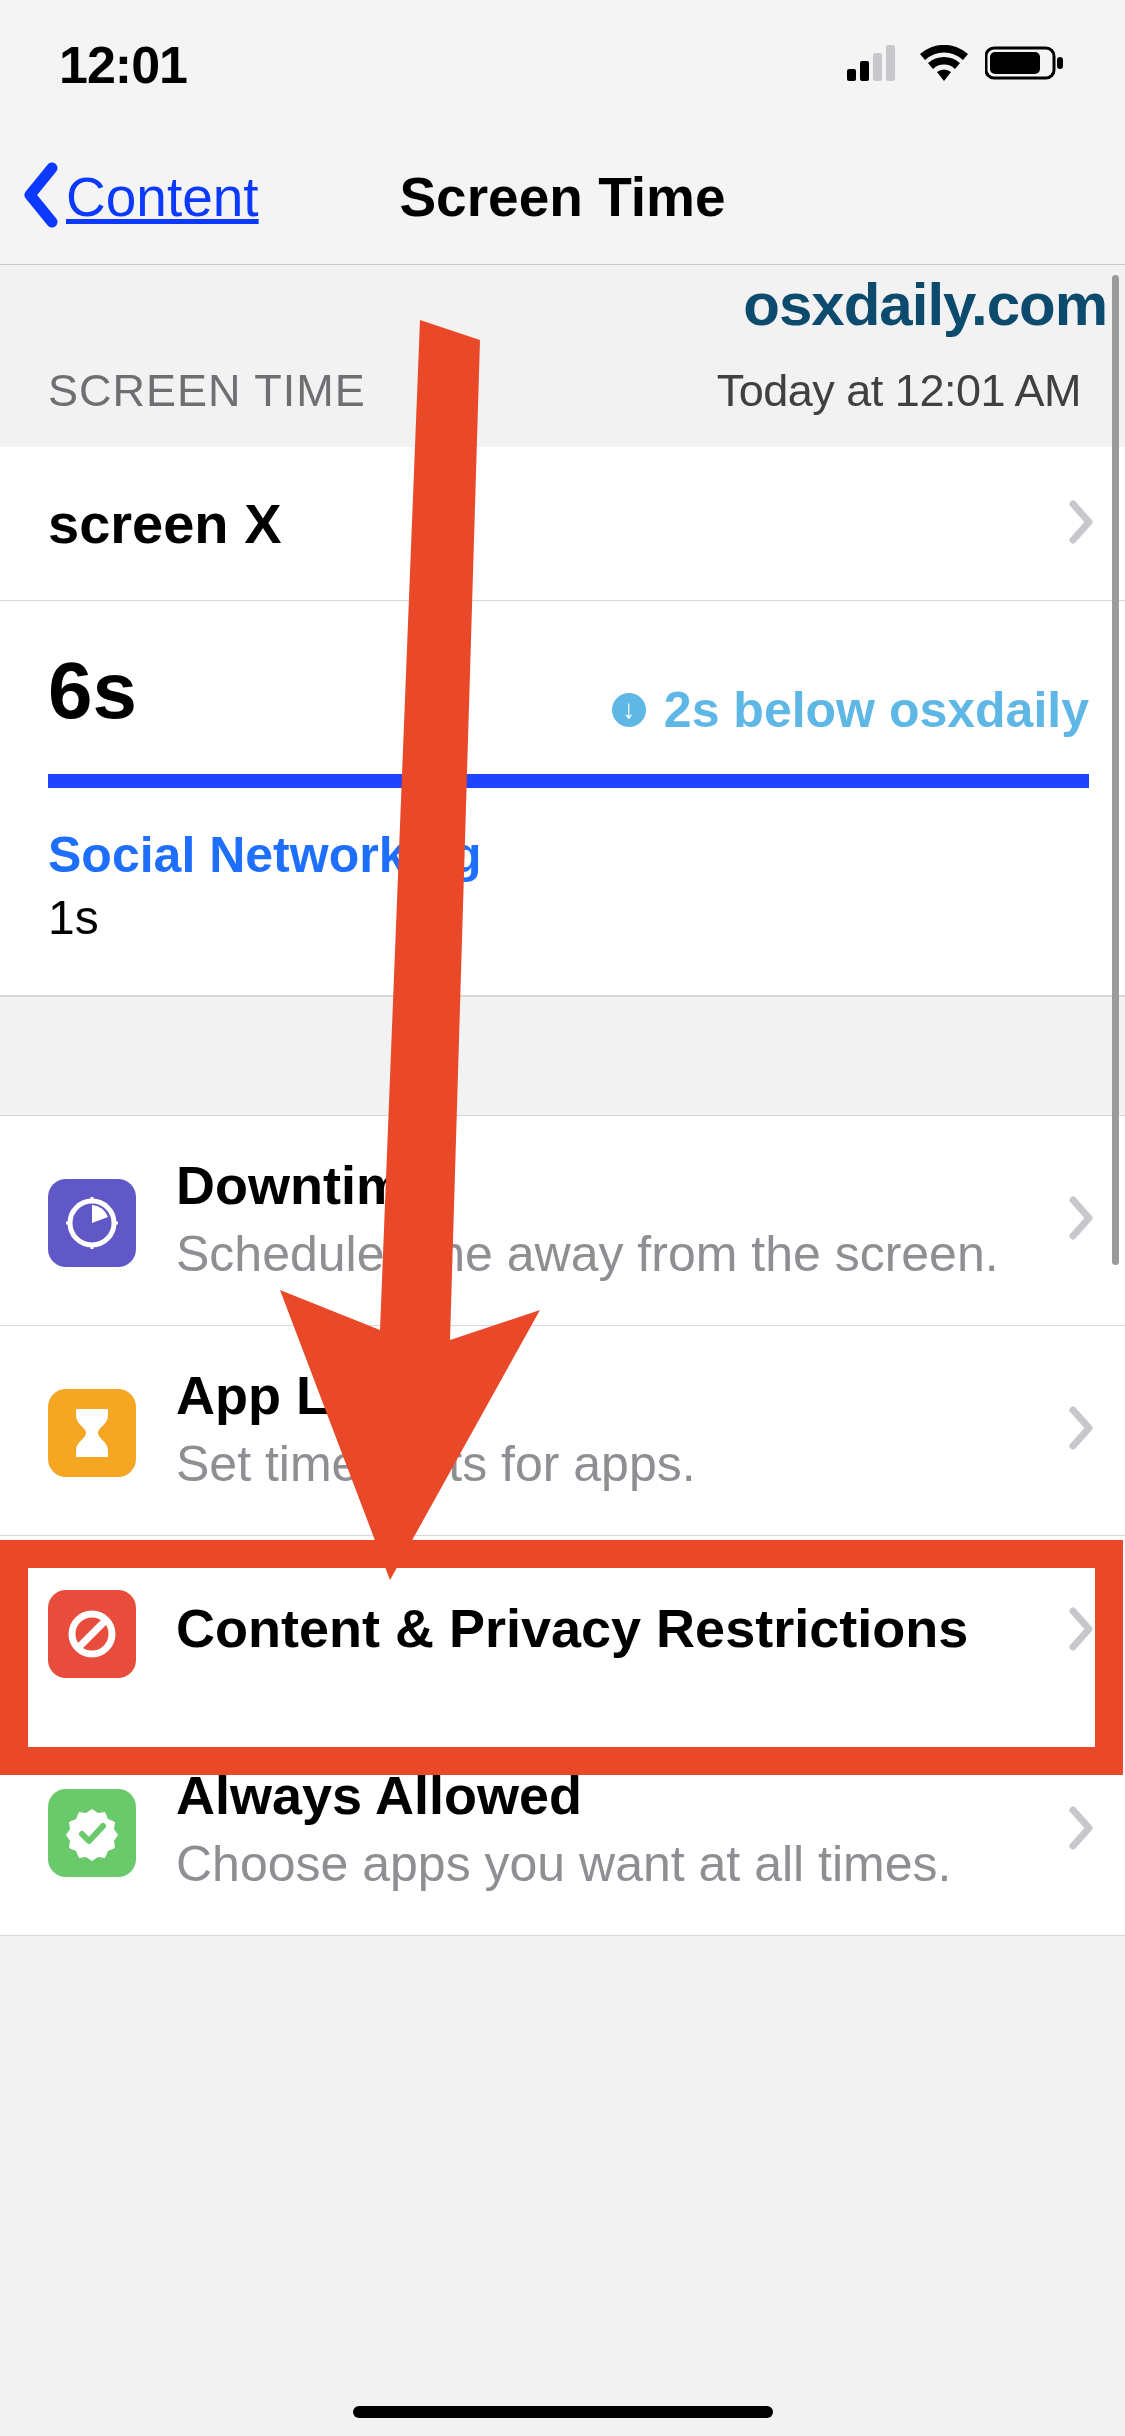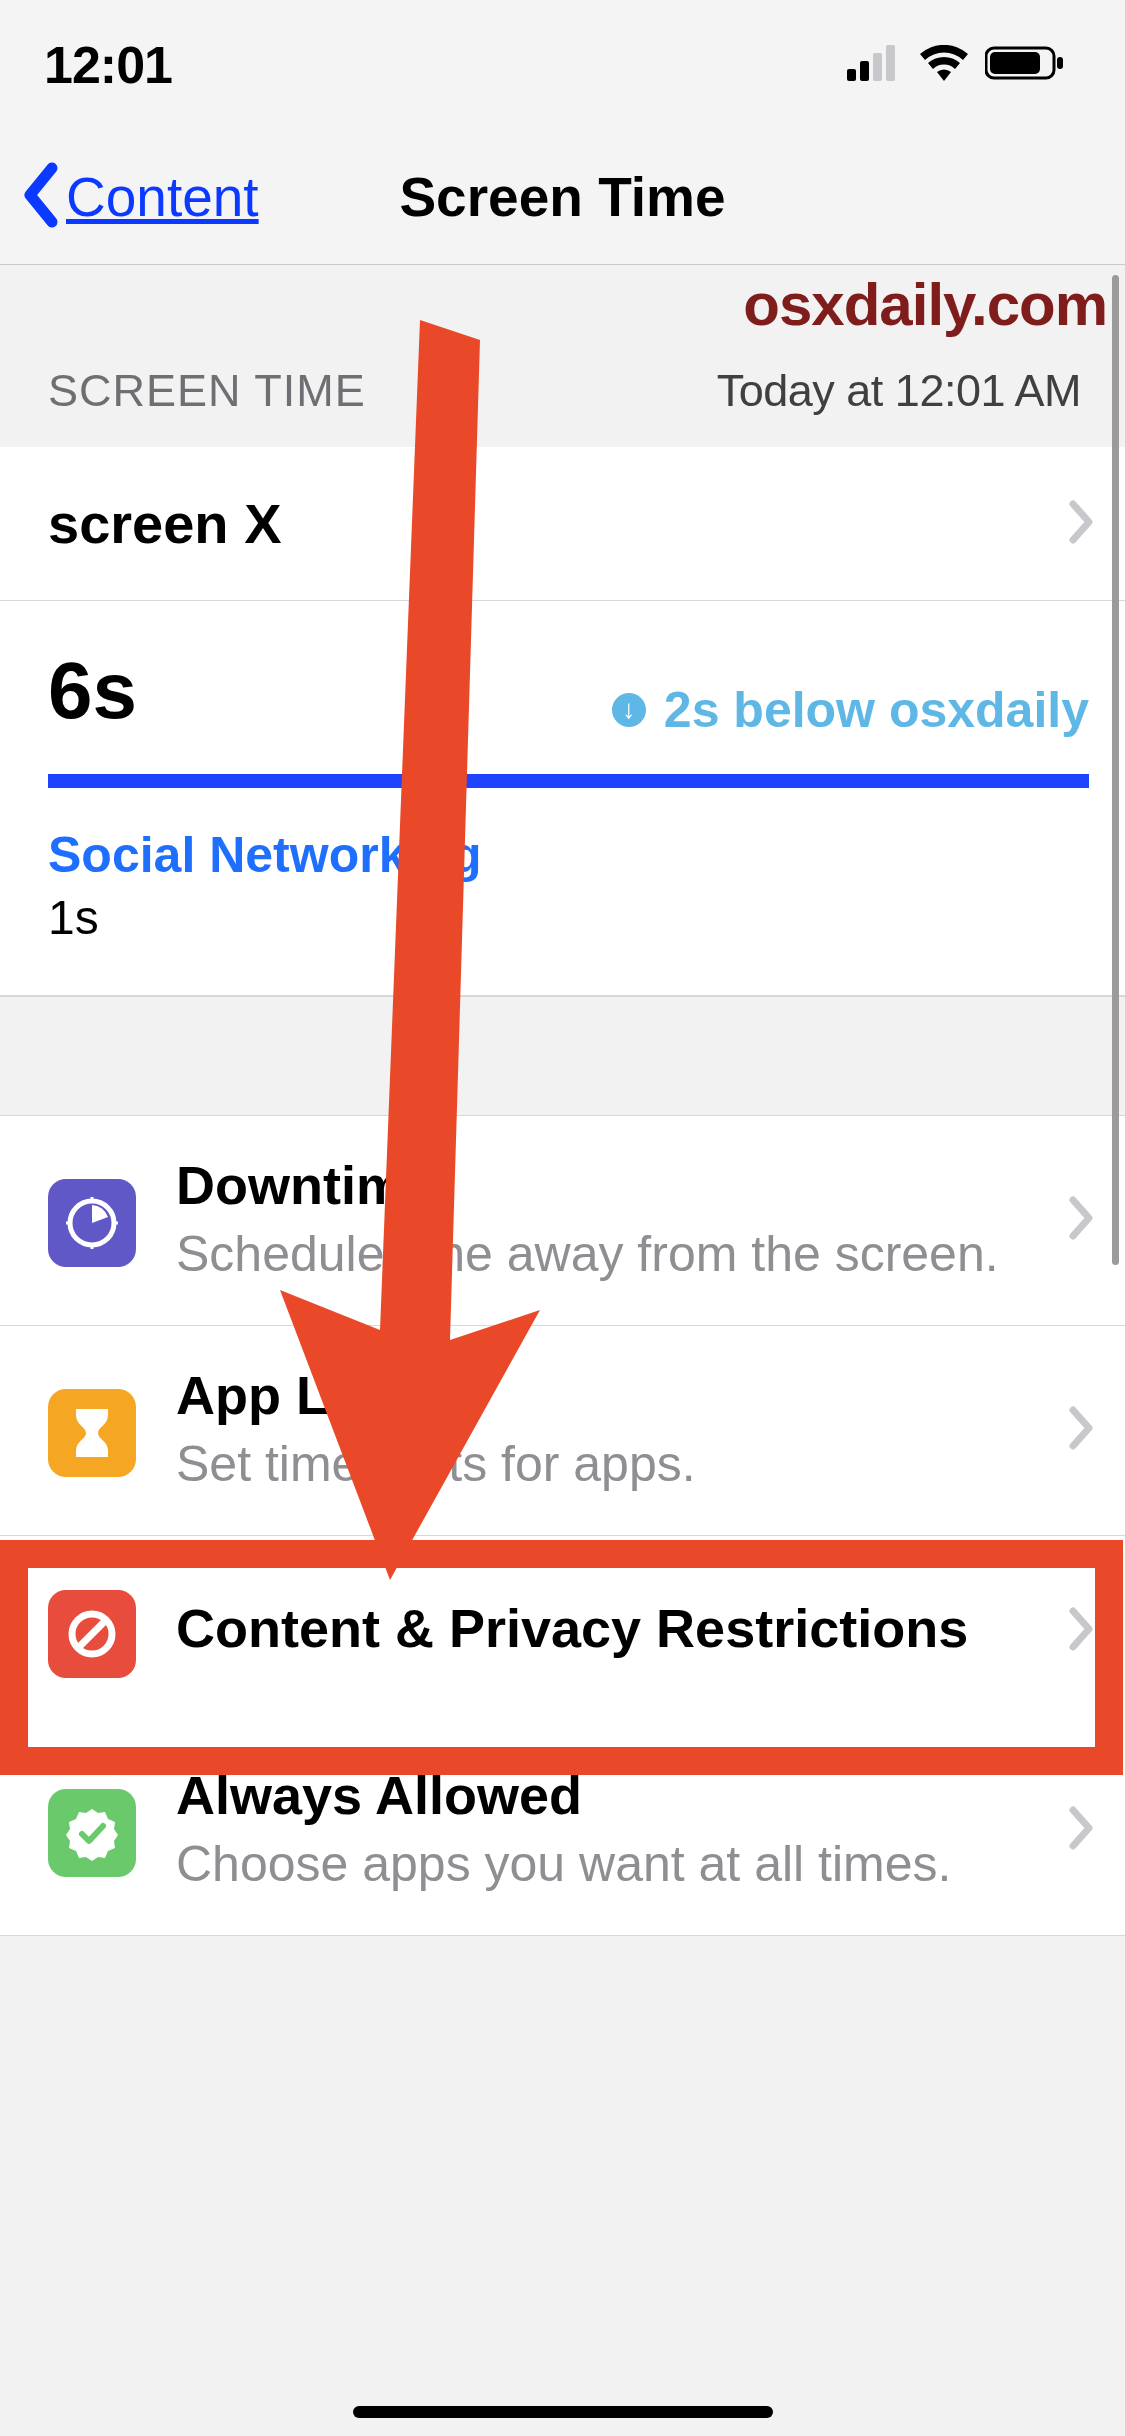--- a/index.html
+++ b/index.html
@@ -9,21 +9,21 @@
     font-family: -apple-system, "Helvetica Neue", Arial, sans-serif;
     background: #f2f2f2;
     overflow: hidden;
     position: relative;
   }
   .status-bar {
     height: 130px;
     display: flex;
     align-items: center;
     justify-content: space-between;
-    padding: 0 60px 0 44px;
+    padding: 0 60px 0 59px;
     background: #f4f4f4;
   }
   .status-time {
     font-size: 52px;
     font-weight: 700;
     letter-spacing: -1px;
   }
   .status-right {
     display: flex;
     align-items: center;
@@ -59,21 +59,21 @@
     font-size: 55px;
     font-weight: 700;
     pointer-events: none;
   }
   .watermark {
     position: absolute;
     right: 18px;
     top: 270px;
     font-size: 60px;
     font-weight: 700;
-    color: #7f1d1d;
+    color: #0c4a6e;
     pointer-events: none;
     letter-spacing: -1px;
   }
   .section-header {
     display: flex;
     align-items: flex-end;
     justify-content: space-between;
     padding: 100px 44px 30px 48px;
     font-size: 45px;
   }

